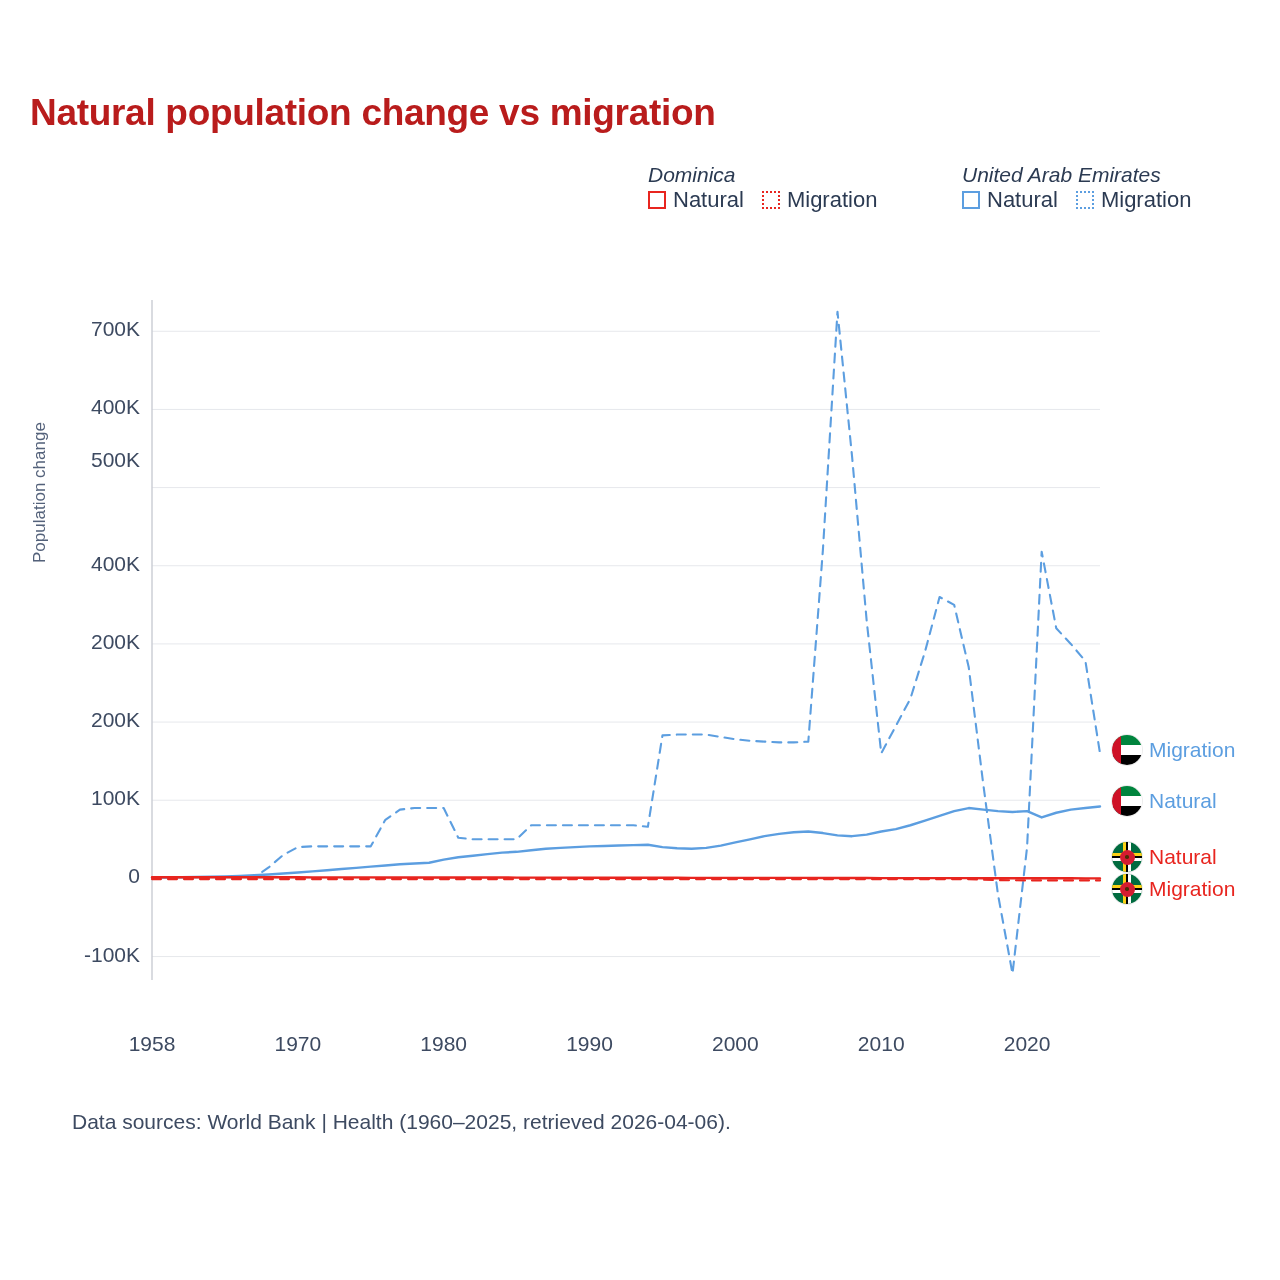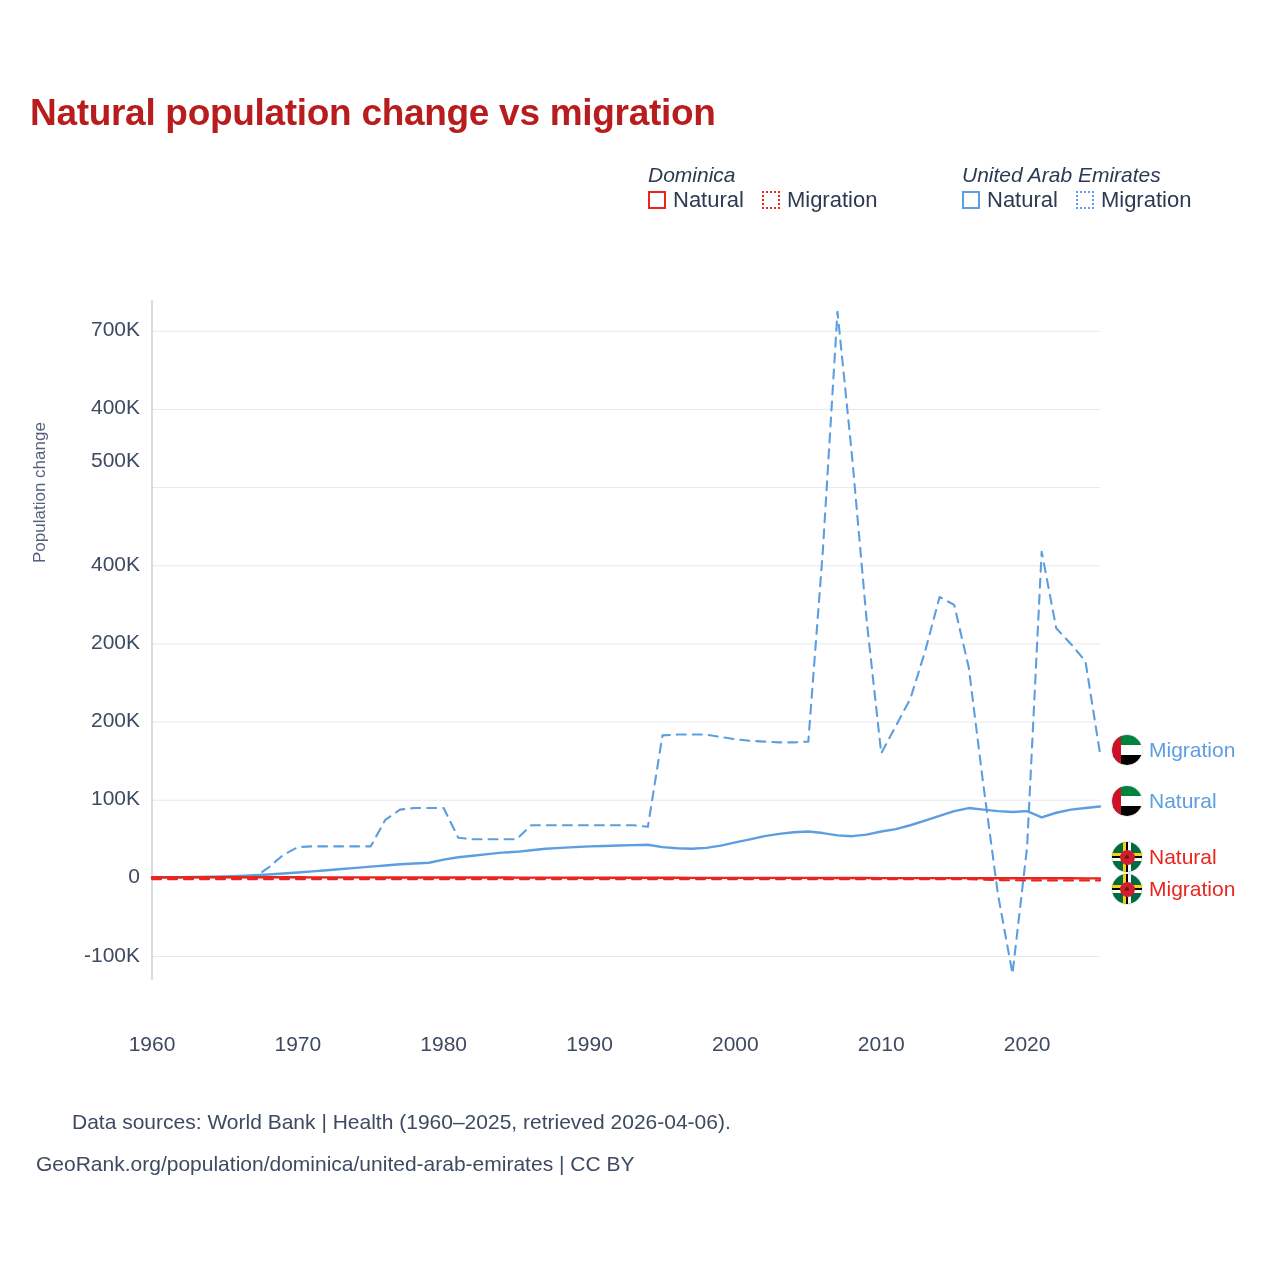--- a/index.html
+++ b/index.html
@@ -213,21 +213,21 @@
       <div class="ytick" style="position: absolute; left: 14px; width: 126px; top: 395.425px;">400K</div>
       <div class="ytick" style="position: absolute; left: 14px; width: 126px; top: 448px;">500K</div>
       <div class="ytick" style="position: absolute; left: 14px; width: 126px; top: 551.747px;">400K</div>
       <div class="ytick" style="position: absolute; left: 14px; width: 126px; top: 629.908px;">200K</div>
       <div class="ytick" style="position: absolute; left: 14px; width: 126px; top: 708.069px;">200K</div>
       <div class="ytick" style="position: absolute; left: 14px; width: 126px; top: 786.23px;">100K</div>
       <div class="ytick" style="position: absolute; left: 14px; width: 126px; top: 864.391px;">0</div>
       <div class="ytick" style="position: absolute; left: 14px; width: 126px; top: 942.552px;">-100K</div>
     </div>
   <div id="xticks">
-      <div class="xtick" style="left: 92px; top: 1032px;">1960</div>
+      <div class="xtick" style="left: 92px; top: 1032px;">1958</div>
       <div class="xtick" style="left: 237.846px; top: 1032px;">1970</div>
       <div class="xtick" style="left: 383.692px; top: 1032px;">1980</div>
       <div class="xtick" style="left: 529.538px; top: 1032px;">1990</div>
       <div class="xtick" style="left: 675.385px; top: 1032px;">2000</div>
       <div class="xtick" style="left: 821.231px; top: 1032px;">2010</div>
       <div class="xtick" style="left: 967.077px; top: 1032px;">2020</div>
     </div>
   <div id="endlabels">
       <div class="endlabel blue" style="left: 1112px; top: 735px;">
         <span class="flag uae">
@@ -267,15 +267,14 @@
           <span class="cross-h"></span>
           <span class="cross-v"></span>
           <span class="disc"></span>
           <span class="dot"></span>
         </span>
         <span>Migration</span>
       </div>
     </div>
 
   <div class="footer l1">Data sources: World Bank | Health (1960–2025, retrieved 2026-04-06).</div>
-  <div class="footer l2">GeoRank.org/population/dominica/united-arab-emirates | CC BY</div>
 
 </div>
 
 </body></html>

